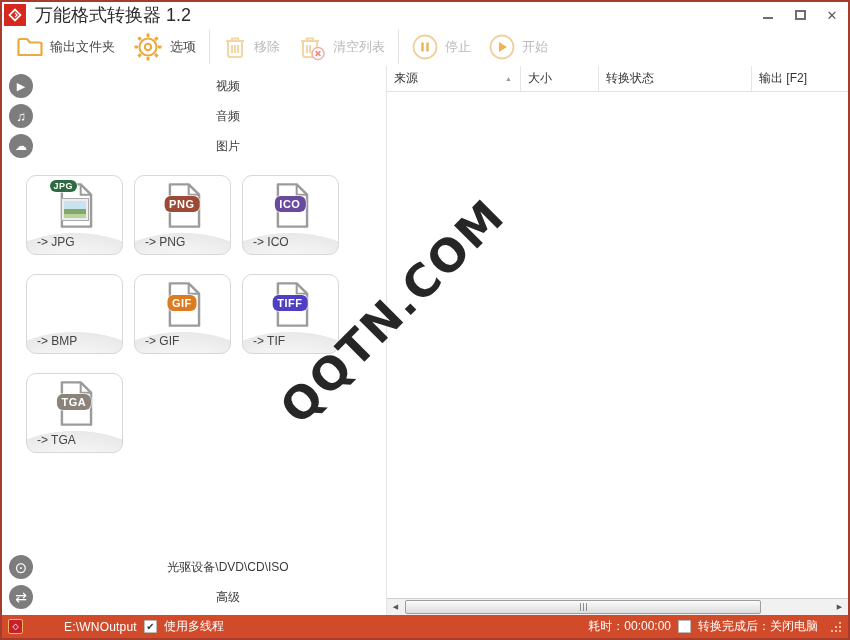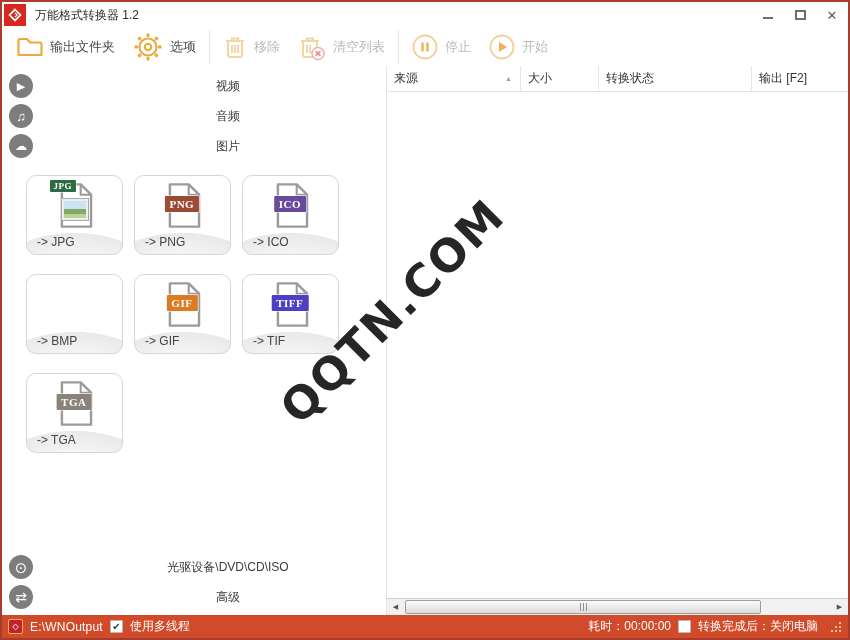--- a/index.html
+++ b/index.html
@@ -5,21 +5,21 @@
   * { margin:0; padding:0; box-sizing:border-box; }
   html,body { width:850px; height:640px; overflow:hidden; background:#fff;
     font-family:"Liberation Sans","DejaVu Sans",sans-serif; }
   .window { position:relative; width:850px; height:640px; background:#fff;
     border:2px solid #a63c2b; display:flex; flex-direction:column; overflow:hidden; }
 
   
   .titlebar { height:26px; background:#fff; display:flex; align-items:center; flex:0 0 auto; }
   .app-icon { width:22px; height:22px; margin-left:2px; background:#d6281e; display:flex;
     align-items:center; justify-content:center; }
-  .title-text { margin-left:9px; font-size:12px; color:#2b2b2b; }
+  .title-text { margin-left:9px; font-size:18px; color:#2b2b2b; }
   .win-controls { margin-left:auto; display:flex; align-items:center; height:100%; }
   .win-btn { width:32px; height:100%; display:flex; align-items:center; justify-content:center; cursor:default; }
   .glyph-min { width:10px; height:2px; background:#6e6e6e; margin-top:6px; }
   .glyph-max { width:11px; height:10px; border:2px solid #6e6e6e; }
   .glyph-close { font-size:13px; color:#5a5a5a; line-height:1; }
 
   
   .toolbar { height:38px; display:flex; align-items:center; padding-left:14px; flex:0 0 auto; background:#fff; }
   .tb-btn { display:flex; align-items:center; gap:7px; background:none; border:none;
     font-family:inherit; font-size:13px; color:#4a4a4a; padding:0; cursor:pointer; }
@@ -45,21 +45,21 @@
   .cat-label { width:100%; text-align:center; font-size:12px; color:#3c3c3c; padding-left:20px;margin-left:48px; }
 
   .tiles { margin:14px 0 0 24px; display:grid; grid-template-columns:repeat(3,97px);
     grid-auto-rows:80px; column-gap:11px; row-gap:19px; width:330px; }
   .tile { position:relative; border:1px solid #d7d7d7; border-radius:10px; cursor:pointer;
     background:radial-gradient(ellipse 130% 95% at 50% 140%, #fafafa 30%, #e9e9e9 70%, rgba(255,255,255,0) 71%), #fff; }
   .doc-wrap { position:relative; width:62px; height:48px; margin:5px auto 0; }
   .doc-svg { position:absolute; left:13px; top:1px; }
   .badge { position:absolute; left:50%; top:15px; transform:translateX(-52%);
     color:#fff; font-weight:bold; font-size:11px; letter-spacing:.5px; padding:2px 5px;
-    border-radius:1px; box-shadow:0 0 0 1px rgba(255,255,255,.55); white-space:nowrap;font-family:Liberation Serif, serif; }
+    border-radius:6px; box-shadow:0 0 0 1px rgba(255,255,255,.55); white-space:nowrap; }
   .photo { display:none; position:absolute; left:17px; top:17px; width:28px; height:23px;
     border:1px solid #aaa; box-shadow:0 0 0 2px #eee inset;
     background:linear-gradient(#c9e4f0 0 50%, #84a868 50% 72%, #b9d39b 72%); }
   .tile.photo-tile .photo { display:block; }
   .tile.photo-tile .badge { left:6px; top:-1px; transform:none; font-size:9px; padding:1px 4px; }
   .tile-label { position:absolute; left:10px; bottom:5px; font-size:12px; color:#444; }
 
   .panel-spacer { flex:1 1 auto; }
   .bottom-list { margin-bottom:3px; }
 
@@ -83,21 +83,21 @@
     background:linear-gradient(#fbfbfb, #dcdcdc); border:1px solid #9d9d9d; border-radius:2px;
     display:flex; align-items:center; justify-content:center; cursor:grab; }
   .hs-grip { display:flex; gap:2px; }
   .hs-grip i { width:1px; height:8px; background:#8f8f8f; }
 
   
   .statusbar { height:23px; flex:0 0 auto; background:#d14b2a; display:flex; align-items:center;
     padding:0 6px; color:#fff; font-size:12px; gap:7px; }
   .logo-chip { width:15px; height:15px; background:#c6202c; border:1px solid #eeb75c; border-radius:2px;
     display:flex; align-items:center; justify-content:center; font-size:8px; color:#fff; }
-  .sb-path { letter-spacing:.2px; }
+  .sb-path { letter-spacing:.2px;margin-left:34px; }
   .checkbox { width:13px; height:13px; background:#fff; border:1px solid #b9b9b9; border-radius:1px;
     display:flex; align-items:center; justify-content:center; font-size:10px; color:#3d3d3d;
     cursor:pointer; line-height:1; }
   .sb-spacer { flex:1; }
   .resize-grip { margin-left:4px; display:flex; align-items:flex-end; cursor:nwse-resize; }
 
   
   .watermark { position:absolute; left:238px; top:283px; width:305px; text-align:center;
     transform:rotate(-45deg); font-size:45px; font-weight:bold; color:#141414; opacity:.92;
     letter-spacing:2px; pointer-events:none; z-index:5; font-family:"DejaVu Sans",sans-serif; }

